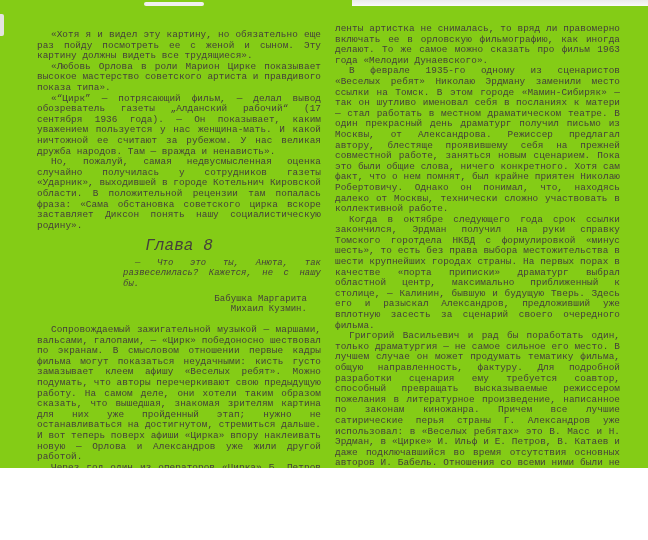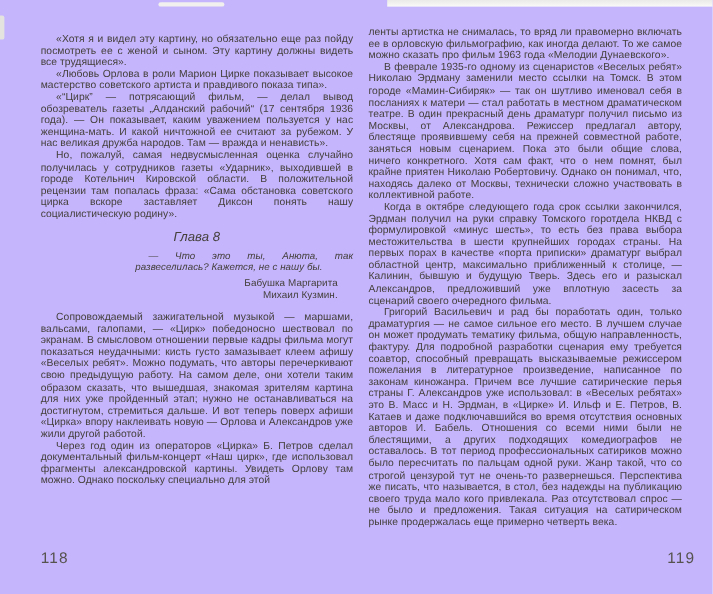--- a/index.html
+++ b/index.html
@@ -1,21 +1,21 @@
 <!DOCTYPE html>
 <html lang="ru"><head>
 <meta charset="utf-8">
 <style>
   html, body { margin:0; padding:0; background:#ffffff; }
   .spread {
     position:relative;
-    width:648px; height:540px;
-    background:#c4b5fd;
+    width:648px; height:468px;
+    background:#84cc16;
     overflow:hidden;
-    font-family:Liberation Sans, sans-serif;
+    font-family:Liberation Mono, monospace;
     color:#45403b;
   }
   
   .scan-band {
     position:absolute; left:352px; top:0; width:296px; height:6px;
     background:linear-gradient(180deg,#eaeae8 0%,#f6f6f4 80%,#fcfcfa 100%);
   }
   .scan-band2 {
     position:absolute; left:144px; top:2px; width:60px; height:4px;
     background:#f1f0ee; border-radius:2px;
@@ -30,21 +30,21 @@
     font-size:9.4px;
     line-height:10.6px;
     letter-spacing:0.05px;
   }
   .page-left  { left:37px;  top:30px; width:284px; }
   .page-right { left:335px; top:24px; width:285px; }
   .para { margin:0; text-indent:0; }
   .indent { text-indent:14px; }
 
   .chapter { text-align:center; margin:10px 0 6px; text-indent:0; }
-  .chapter-label { font-style:italic; font-size:12px; line-height:11px; margin-bottom:3px; }
+  .chapter-label { font-style:italic; font-size:16px; line-height:11px; margin-bottom:3px; }
   .chapter-title { font-weight:bold; font-size:11.3px; line-height:13px; letter-spacing:0.4px; color:#37322e; }
 
   .epigraph {
     width:198px; margin-left:auto;
     font-style:italic; font-size:8.9px; line-height:10.2px;
     text-align:justify;
   }
   .epi-line { margin:0; text-indent:12px; }
   .epi-attr {
     font-style:normal; text-align:right;

